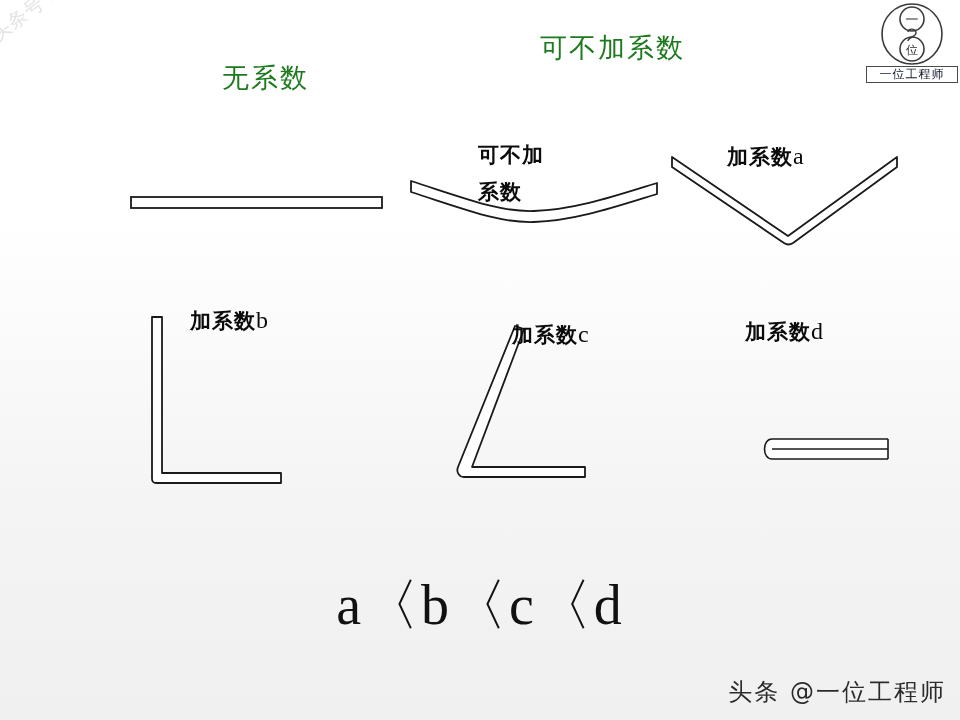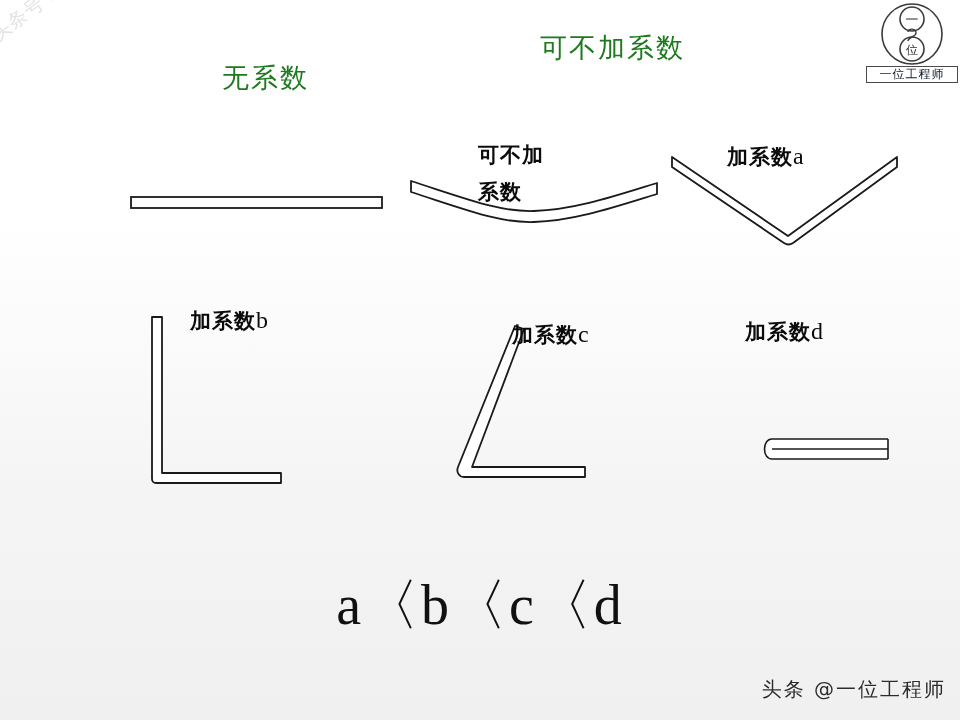--- a/index.html
+++ b/index.html
@@ -125,21 +125,21 @@
     letter-spacing: 2px;
     white-space: nowrap;
     margin-top: 20px;
   }
 
   
   #wm-bottom {
     position: absolute;
     right: 14px;
     top: 676px;
-    font-size: 20px;
+    font-size: 24px;
     color: #2b2b2b;
     letter-spacing: 2px;
     white-space: nowrap;
     font-family: "DejaVu Sans", sans-serif;
     text-shadow: 0 0 1px rgba(255,255,255,0.9);
   }
 </style>
 </head>
 <body>
 

